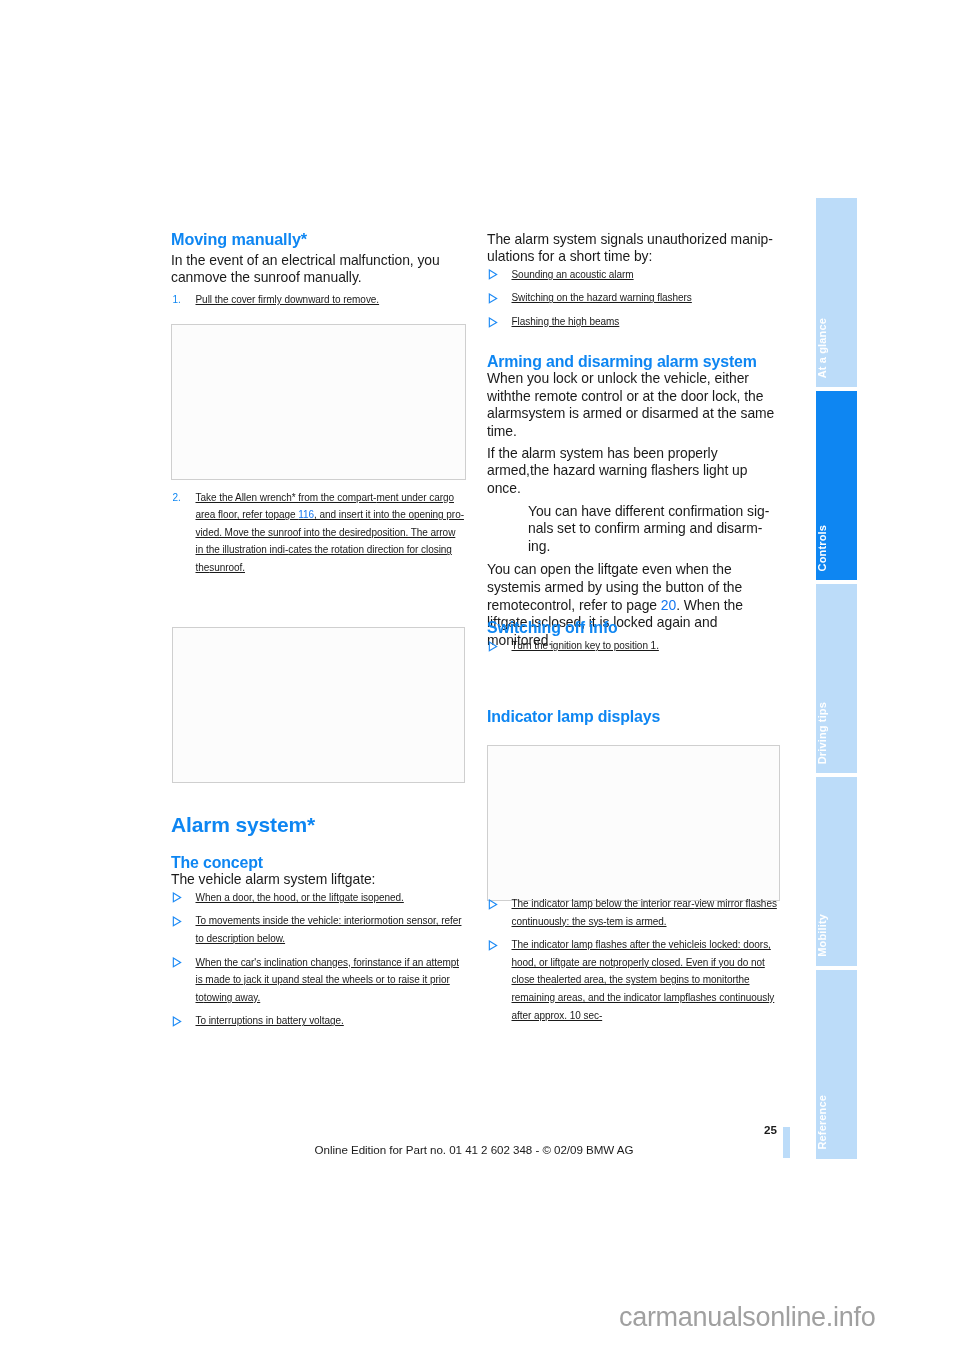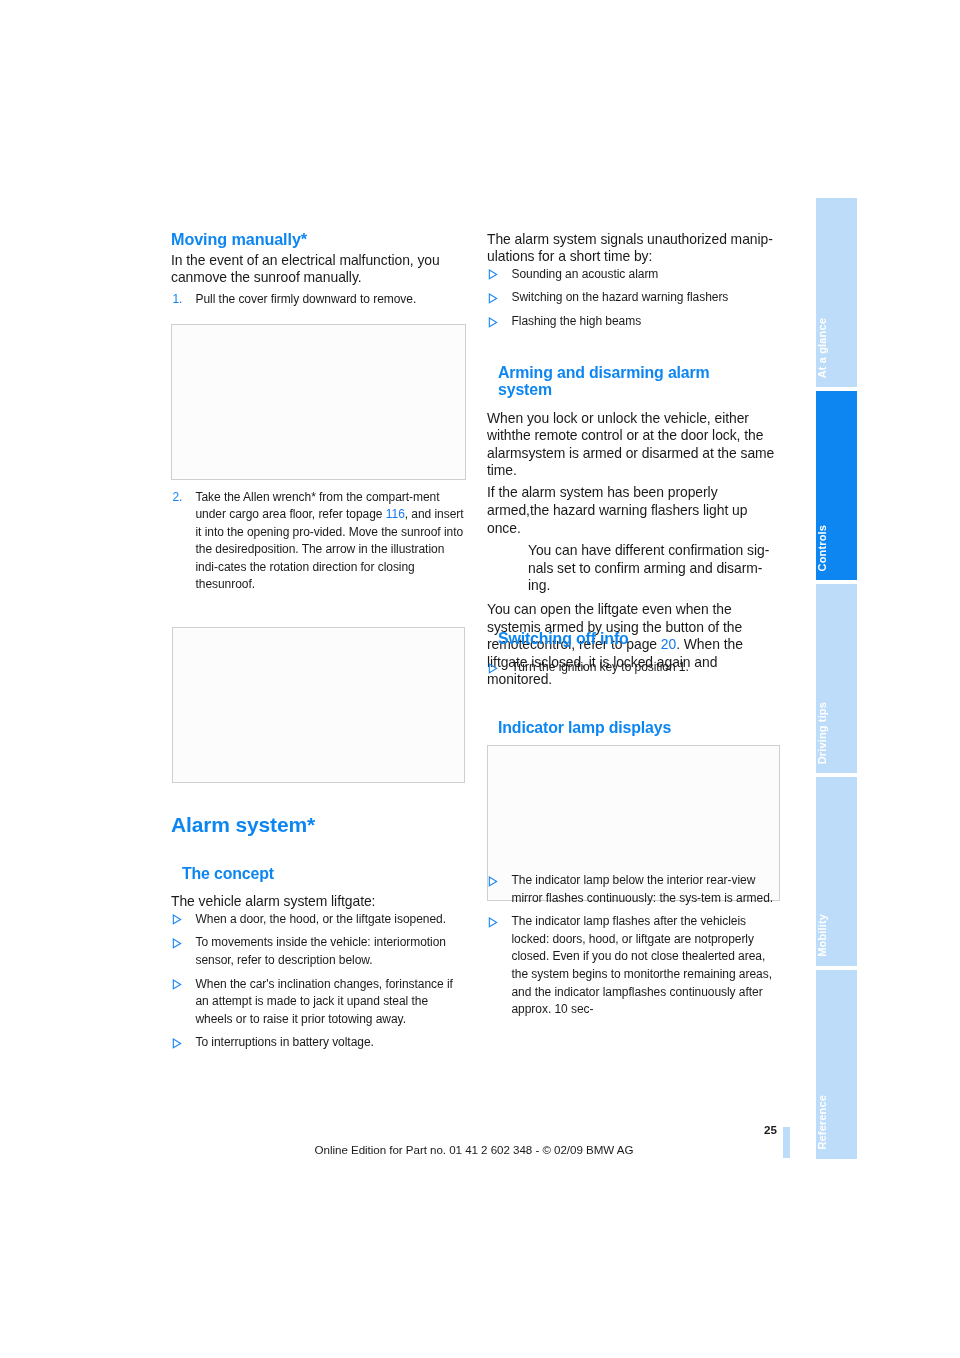--- a/index.html
+++ b/index.html
@@ -4,24 +4,24 @@
 <style>
   html,body{margin:0;padding:0;background:#fff;}
   body{width:960px;height:1358px;font-family:"Liberation Sans",sans-serif;overflow:hidden;}
   .page{position:relative;width:960px;height:1180px;background:#fff;}
 
   .blk{position:absolute;}
   .colL{left:171px;width:293px;}
   .colR{left:487px;width:291px;}
 
   h2.sec{color:#0e86f2;font-size:21px;font-weight:bold;margin:0;line-height:21px;letter-spacing:-0.15px;}
-  h3.sub{color:#0e86f2;font-size:15.9px;font-weight:bold;margin:11px;line-height:17.6px;letter-spacing:-0.15px;}
+  h3.sub{color:#0e86f2;font-size:15.9px;font-weight:bold;margin:0;line-height:17.6px;letter-spacing:-0.15px;}
   p.t{margin:0;font-size:13.9px;line-height:17.6px;color:#1a1a1a;letter-spacing:-0.05px;}
 
-  .item{position:relative;padding-left:24.5px;font-size:12px;line-height:17.6px;color:#1a1a1a;letter-spacing:-0.05px;}
+  .item{position:relative;padding-left:24.5px;font-size:10px;line-height:17.6px;color:#1a1a1a;letter-spacing:-0.05px;text-decoration:underline;}
   .item + .item{margin-top:6px;}
   .item .num{position:absolute;left:1.4px;top:0;color:#0e86f2;}
   .item .tri{position:absolute;left:1.2px;top:3.6px;width:10px;height:11px;}
 
   .fig{border:1px solid #cfcfcf;background:#fcfcfc;position:absolute;box-sizing:border-box;overflow:hidden;}
 
   .note{position:relative;padding-left:41px;font-size:13.9px;line-height:17.6px;color:#1a1a1a;letter-spacing:-0.05px;}
   .noteicon{position:absolute;left:0;top:2px;width:28px;height:28px;box-sizing:border-box;background:#fff;}
 
   .blue{color:#1578f0;}
@@ -154,21 +154,21 @@
   </div>
 
   <div class="blk colR" style="top:707.9px">
     <h3 class="sub">Indicator lamp displays</h3>
   </div>
 
   <div class="fig" id="fig3" style="left:486.7px;top:744.8px;width:293.6px;height:156.2px">
     
   </div>
 
-  <div class="blk colR" style="top:872px">
+  <div class="blk colR" style="top:895px">
     <div class="item">
       <svg class="tri" viewBox="0 0 10 12">
           <use href="#tri-def"></use>
         </svg>
       <span class="body"><span class="ln"><span>The indicator lamp below the interior rear-</span></span><span class="ln"><span>view mirror flashes continuously: the sys-</span></span><span class="ln"><span>tem is armed.</span></span></span>
     </div>
     <div class="item">
       <svg class="tri" viewBox="0 0 10 12">
           <use href="#tri-def"></use>
         </svg>
@@ -191,13 +191,14 @@
       </div>
     <div class="tab" style="top:772px;height:189px">
         <span>Reference</span>
       </div>
   </div>
 
   <div class="pno">25</div>
   <div class="footline">Online Edition for Part no. 01 41 2 602 348 - © 02/09 BMW AG</div>
   <div class="footbar"></div>
 
+  <div class="wm">carmanualsonline.info</div>
 </div>
 
 </body></html>

